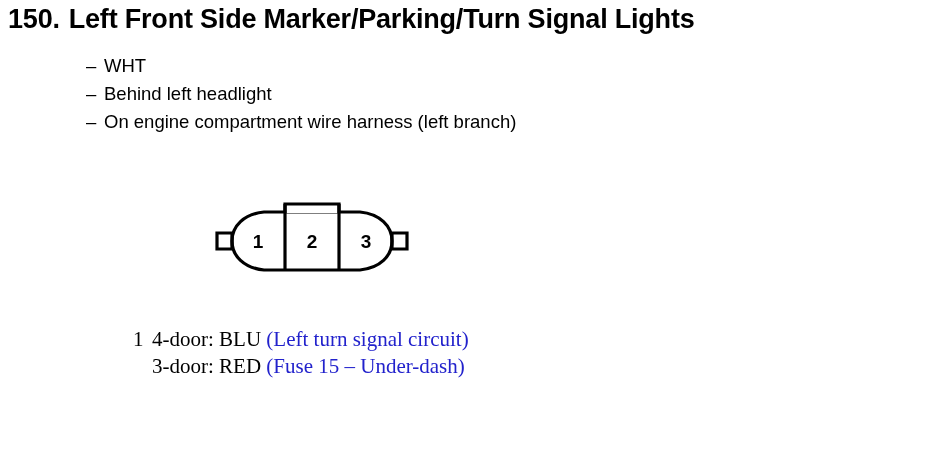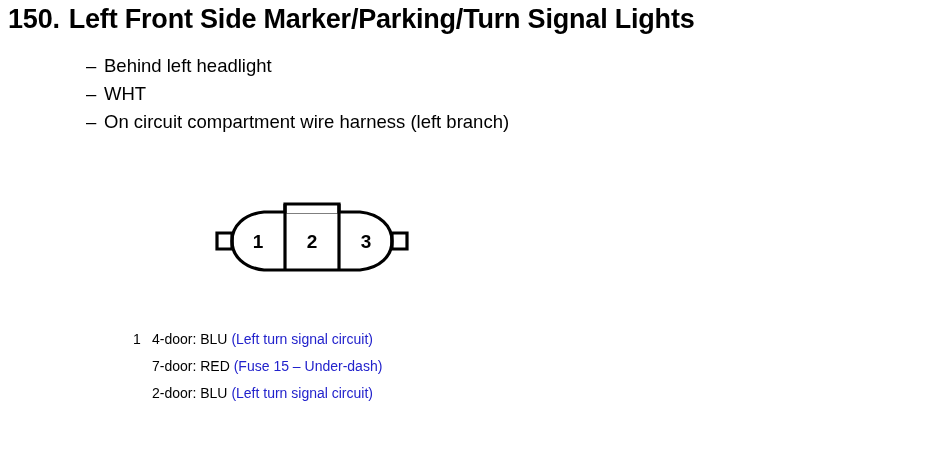--- a/index.html
+++ b/index.html
@@ -52,22 +52,23 @@
     position: absolute;
     left: 212px;
     top: 196px;
   }
 
   
   .legend {
     position: absolute;
     left: 133px;
     top: 326px;
-    font-size: 14px;
+    font-size: 21px;
     line-height: 27px;
+    font-family: Liberation Serif, serif;
   }
   .legend-row {
     display: block;
     white-space: nowrap;
   }
   .pin-no {
     display: inline-block;
     width: 19px;
     text-align: left;
   }
@@ -82,23 +83,23 @@
 </head>
 <body>
 
 <div class="page">
 
   <div class="title">
     <span class="num">150.</span><span>Left Front Side Marker/Parking/Turn Signal Lights</span>
   </div>
 
   <div class="notes">
+    <div class="note-line"><span class="note-dash">–</span><span>WHT</span></div>
     <div class="note-line"><span class="note-dash">–</span><span>Behind left headlight</span></div>
-    <div class="note-line"><span class="note-dash">–</span><span>WHT</span></div>
-    <div class="note-line"><span class="note-dash">–</span><span>On circuit compartment wire harness (left branch)</span></div>
+    <div class="note-line"><span class="note-dash">–</span><span>On engine compartment wire harness (left branch)</span></div>
   </div>
 
   <div class="connector">
     <svg width="200" height="90" viewBox="0 0 200 90">
 
       <path d="M5,37 L20,37 L20,53 L5,53 Z" fill="none" stroke="#000000" stroke-width="3.2"></path>
 
       <path d="M195,37 L180,37 L180,53 L195,53 Z" fill="none" stroke="#000000" stroke-width="3.2"></path>
 
       <path d="M20,45 C20,30 32,18 52,16 L148,16 C168,18 180,30 180,45 C180,60 168,72 148,74 L52,74 C32,72 20,60 20,45 Z" fill="none" stroke="#000000" stroke-width="3.2" stroke-linejoin="round"></path>
@@ -114,25 +115,21 @@
     </svg>
   </div>
 
   <div class="legend">
 
     <div class="legend-row">
       <span class="pin-no">1</span><span>4-door: BLU</span>
       <span class="blue">(Left turn signal circuit)</span>
     </div>
     <div class="legend-row">
-      <span class="pin-indent"></span><span>7-door: RED</span>
+      <span class="pin-indent"></span><span>3-door: RED</span>
       <span class="blue">(Fuse 15 – Under-dash)</span>
     </div>
 
 
-    <div class="legend-row">
-      <span class="pin-indent"></span><span>2-door: BLU</span>
-      <span class="blue">(Left turn signal circuit)</span>
-    </div>
 
   </div>
 
 </div>
 
 </body></html>

